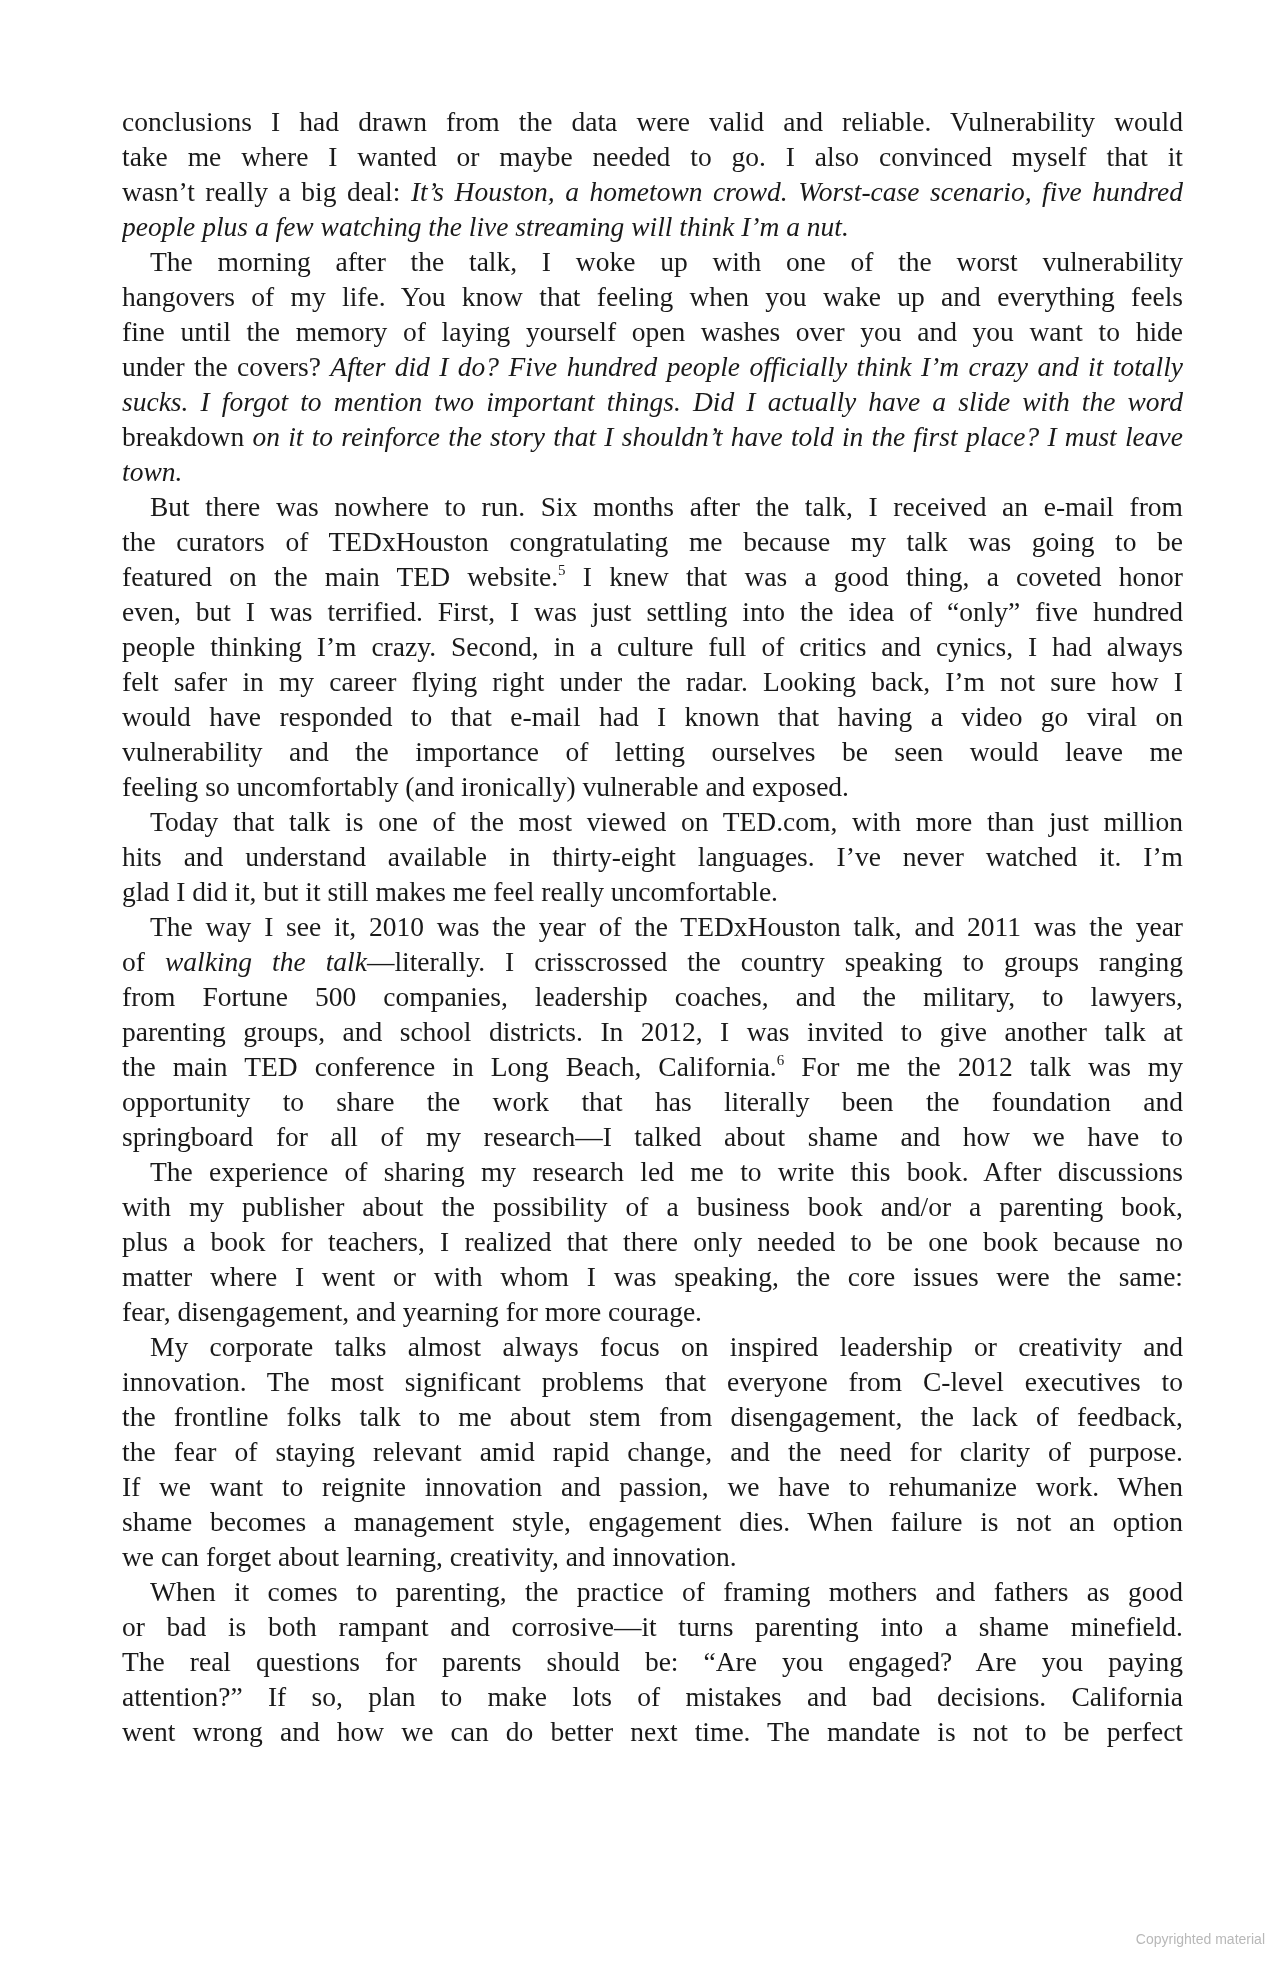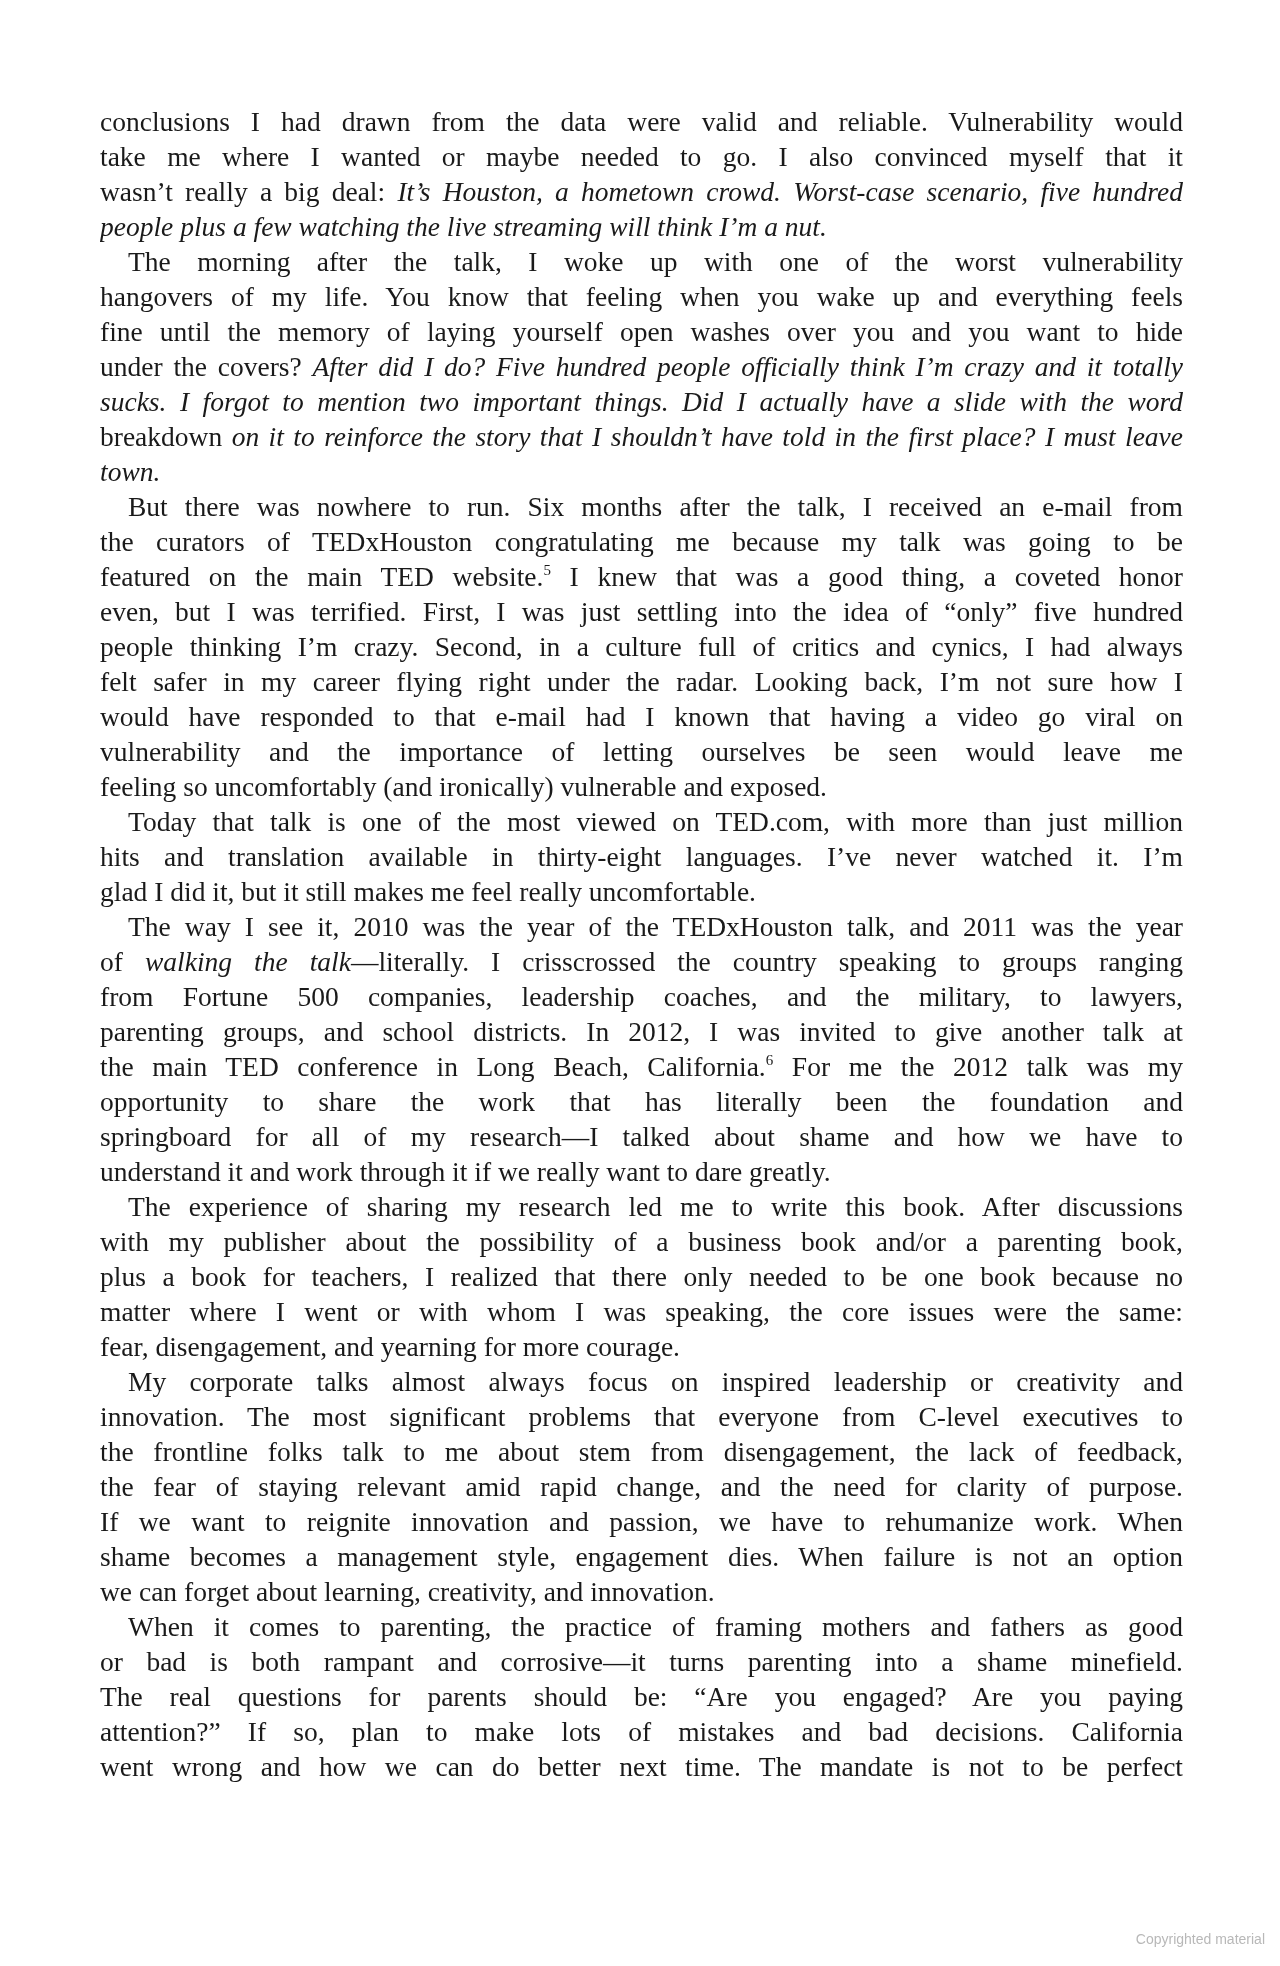--- a/index.html
+++ b/index.html
@@ -23,20 +23,21 @@
     }
     .line {
       display: block;
       height: 35px;
       line-height: 35px;
       font-size: 27.5px;
       white-space: nowrap;
       text-align: justify;
       text-align-last: justify;
       overflow: hidden;
+      margin-left: 22px;
     }
     .line.last {
       text-align-last: left;
     }
     .line.indent {
       padding-left: 28px;
     }
     .line .it {
       font-style: italic;
     }
@@ -74,30 +75,29 @@
     <span class="line indent"><span>But there was nowhere to run. Six months after the talk, I received an e-mail from</span></span>
     <span class="line"><span>the curators of TEDxHouston congratulating me because my talk was going to be</span></span>
     <span class="line"><span>featured on the main TED website.</span><sup>5</sup><span>  I knew that was a good thing, a coveted honor</span></span>
     <span class="line"><span>even, but I was terrified. First, I was just settling into the idea of “only” five hundred</span></span>
     <span class="line"><span>people thinking I’m crazy. Second, in a culture full of critics and cynics, I had always</span></span>
     <span class="line"><span>felt safer in my career flying right under the radar. Looking back, I’m not sure how I</span></span>
     <span class="line"><span>would have responded to that e-mail had I known that having a video go viral on</span></span>
     <span class="line"><span>vulnerability and the importance of letting ourselves be seen would leave me</span></span>
     <span class="line last"><span>feeling so uncomfortably (and ironically) vulnerable and exposed.</span></span>
     <span class="line indent"><span>Today that talk is one of the most viewed on TED.com, with more than just million</span></span>
-    <span class="line"><span>hits and translation available in thirty-eight languages. I’ve never watched it. I’m</span></span>
+    <span class="line"><span>hits and understand available in thirty-eight languages. I’ve never watched it. I’m</span></span>
     <span class="line last"><span>glad I did it, but it still makes me feel really uncomfortable.</span></span>
     <span class="line indent"><span>The way I see it, 2010 was the year of the TEDxHouston talk, and 2011 was the year</span></span>
     <span class="line"><span>of </span><span class="it">walking the talk</span><span>—literally. I crisscrossed the country speaking to groups ranging</span></span>
     <span class="line"><span>from Fortune 500 companies, leadership coaches, and the military, to lawyers,</span></span>
     <span class="line"><span>parenting groups, and school districts. In 2012, I was invited to give another talk at</span></span>
     <span class="line"><span>the main TED conference in Long Beach, California.</span><sup>6</sup><span>  For me the 2012 talk was my</span></span>
     <span class="line"><span>opportunity to share the work that has literally been the foundation and</span></span>
     <span class="line"><span>springboard for all of my research—I talked about shame and how we have to</span></span>
-    <span class="line last"><span>understand it and work through it if we really want to dare greatly.</span></span>
     <span class="line indent"><span>The experience of sharing my research led me to write this book. After discussions</span></span>
     <span class="line"><span>with my publisher about the possibility of a business book and/or a parenting book,</span></span>
     <span class="line"><span>plus a book for teachers, I realized that there only needed to be one book because no</span></span>
     <span class="line"><span>matter where I went or with whom I was speaking, the core issues were the same:</span></span>
     <span class="line last"><span>fear, disengagement, and yearning for more courage.</span></span>
     <span class="line indent"><span>My corporate talks almost always focus on inspired leadership or creativity and</span></span>
     <span class="line"><span>innovation. The most significant problems that everyone from C-level executives to</span></span>
     <span class="line"><span>the frontline folks talk to me about stem from disengagement, the lack of feedback,</span></span>
     <span class="line"><span>the fear of staying relevant amid rapid change, and the need for clarity of purpose.</span></span>
     <span class="line"><span>If we want to reignite innovation and passion, we have to rehumanize work. When</span></span>

